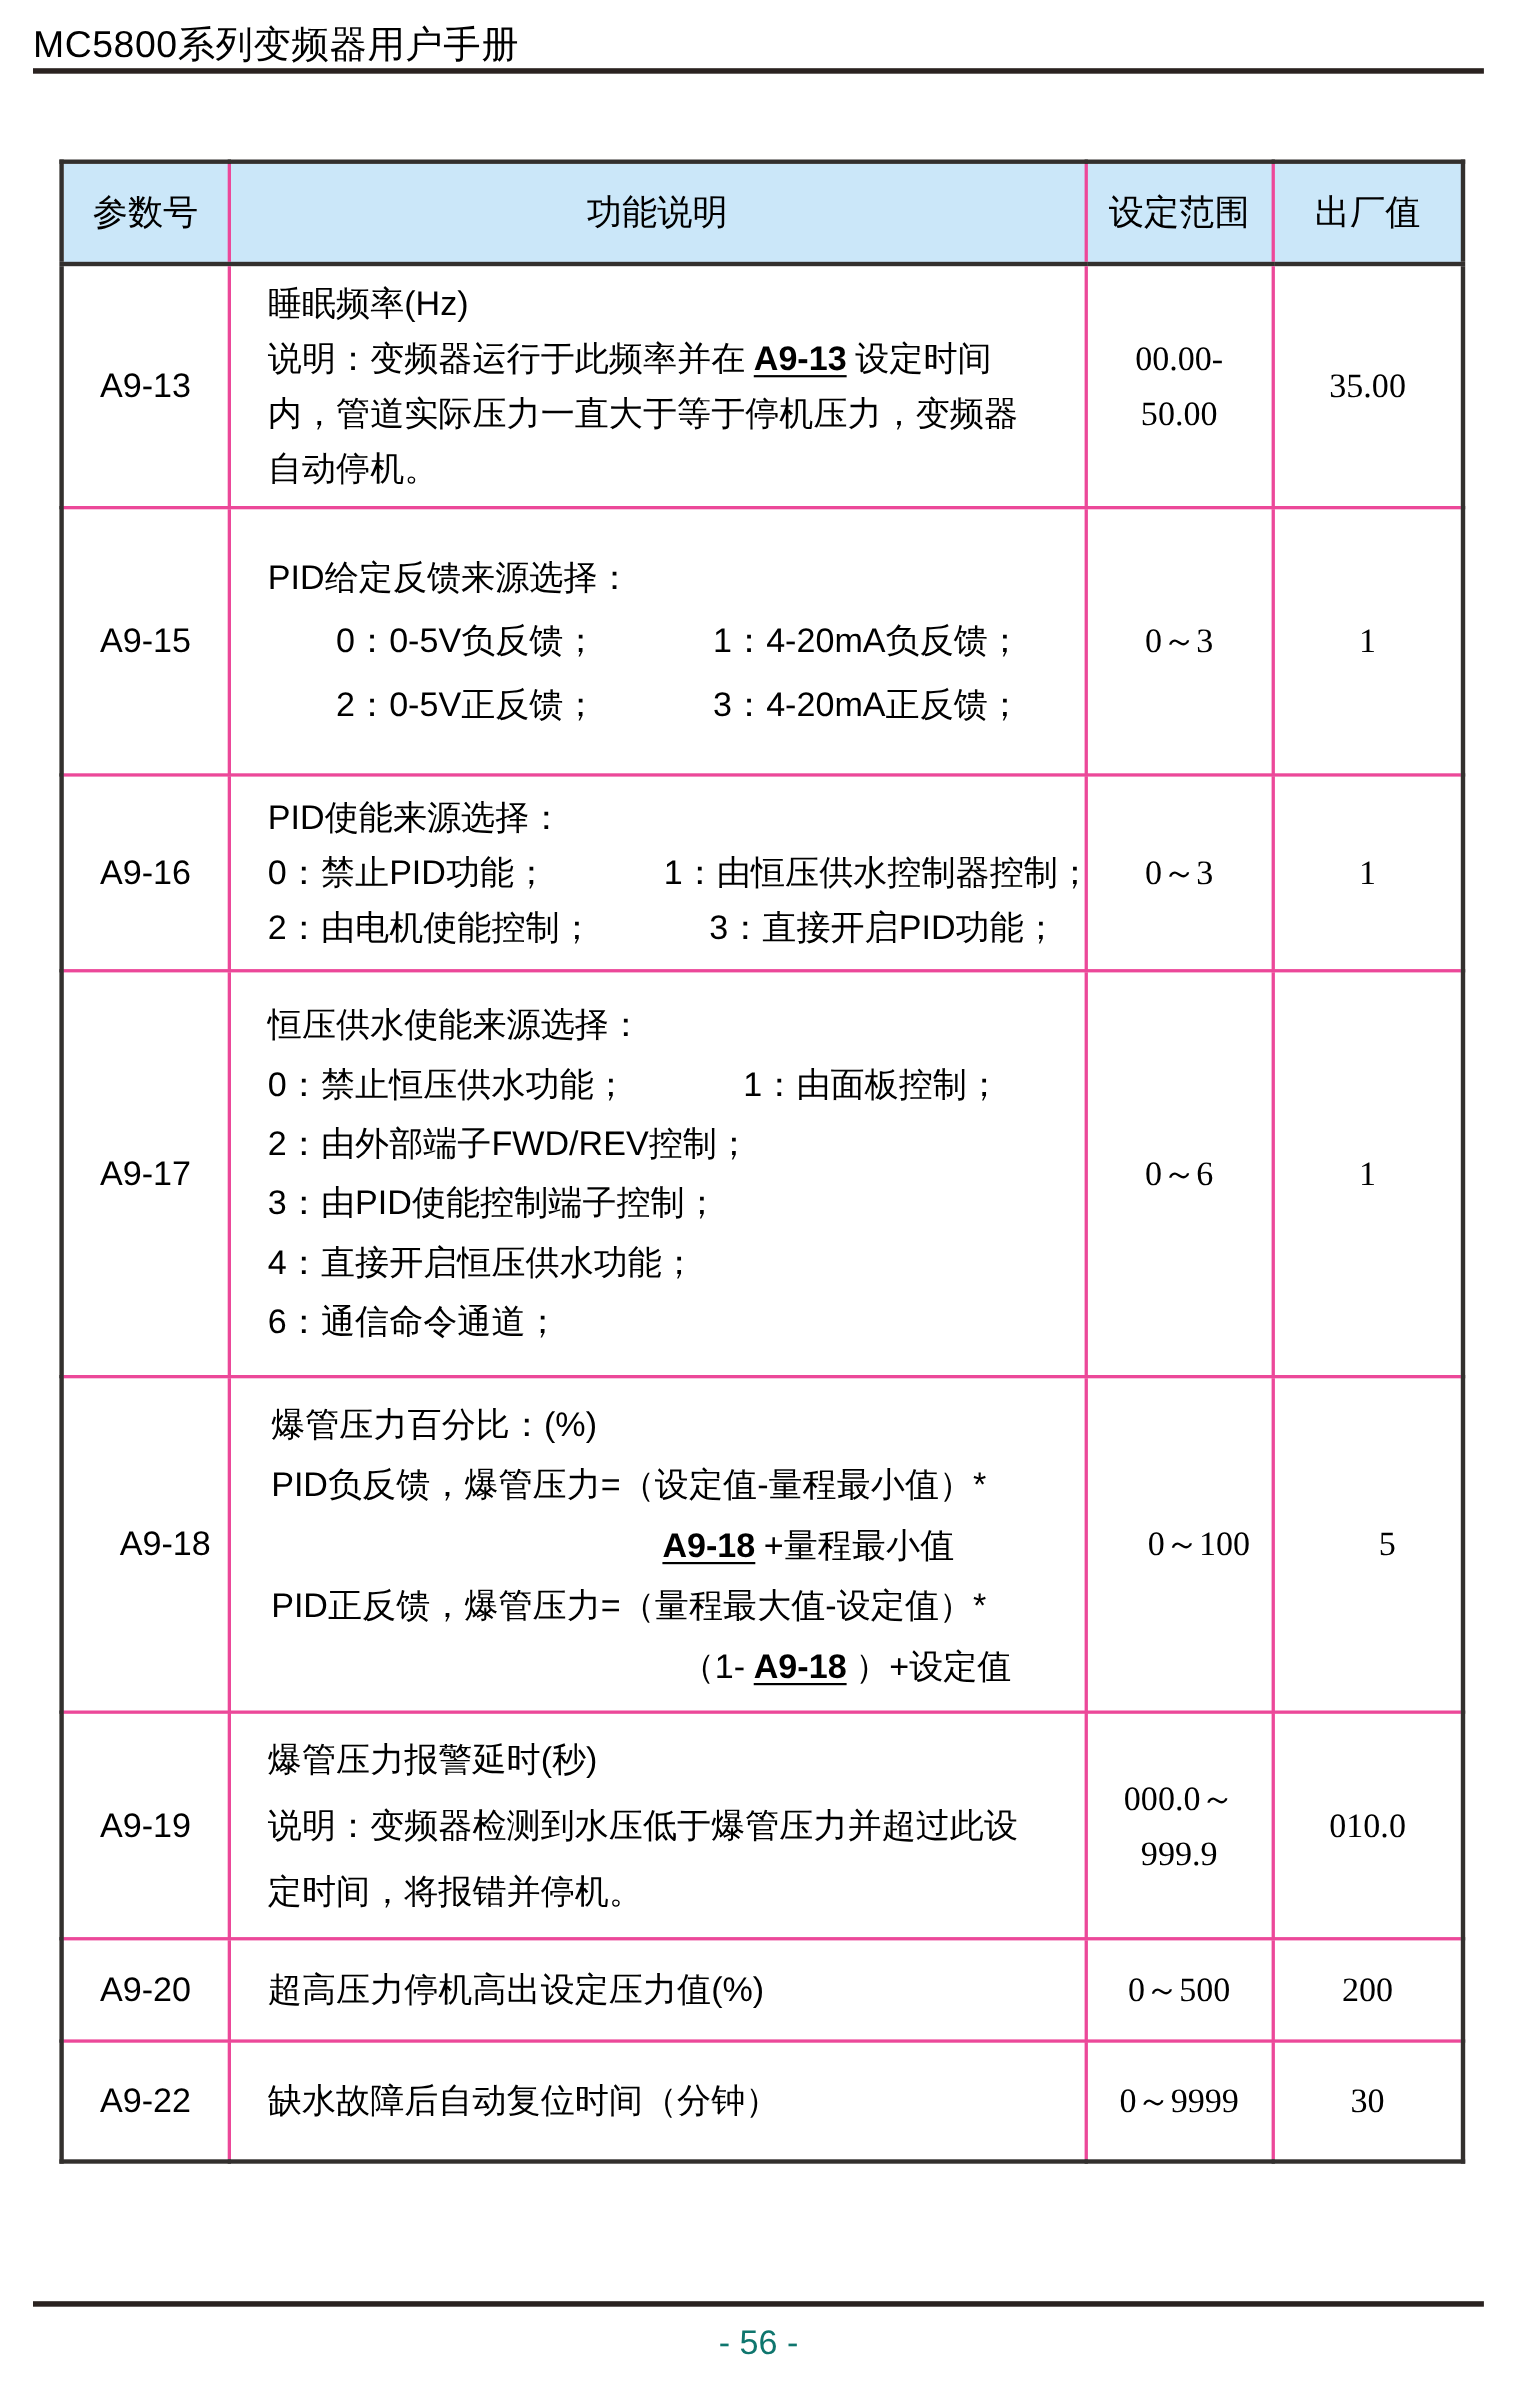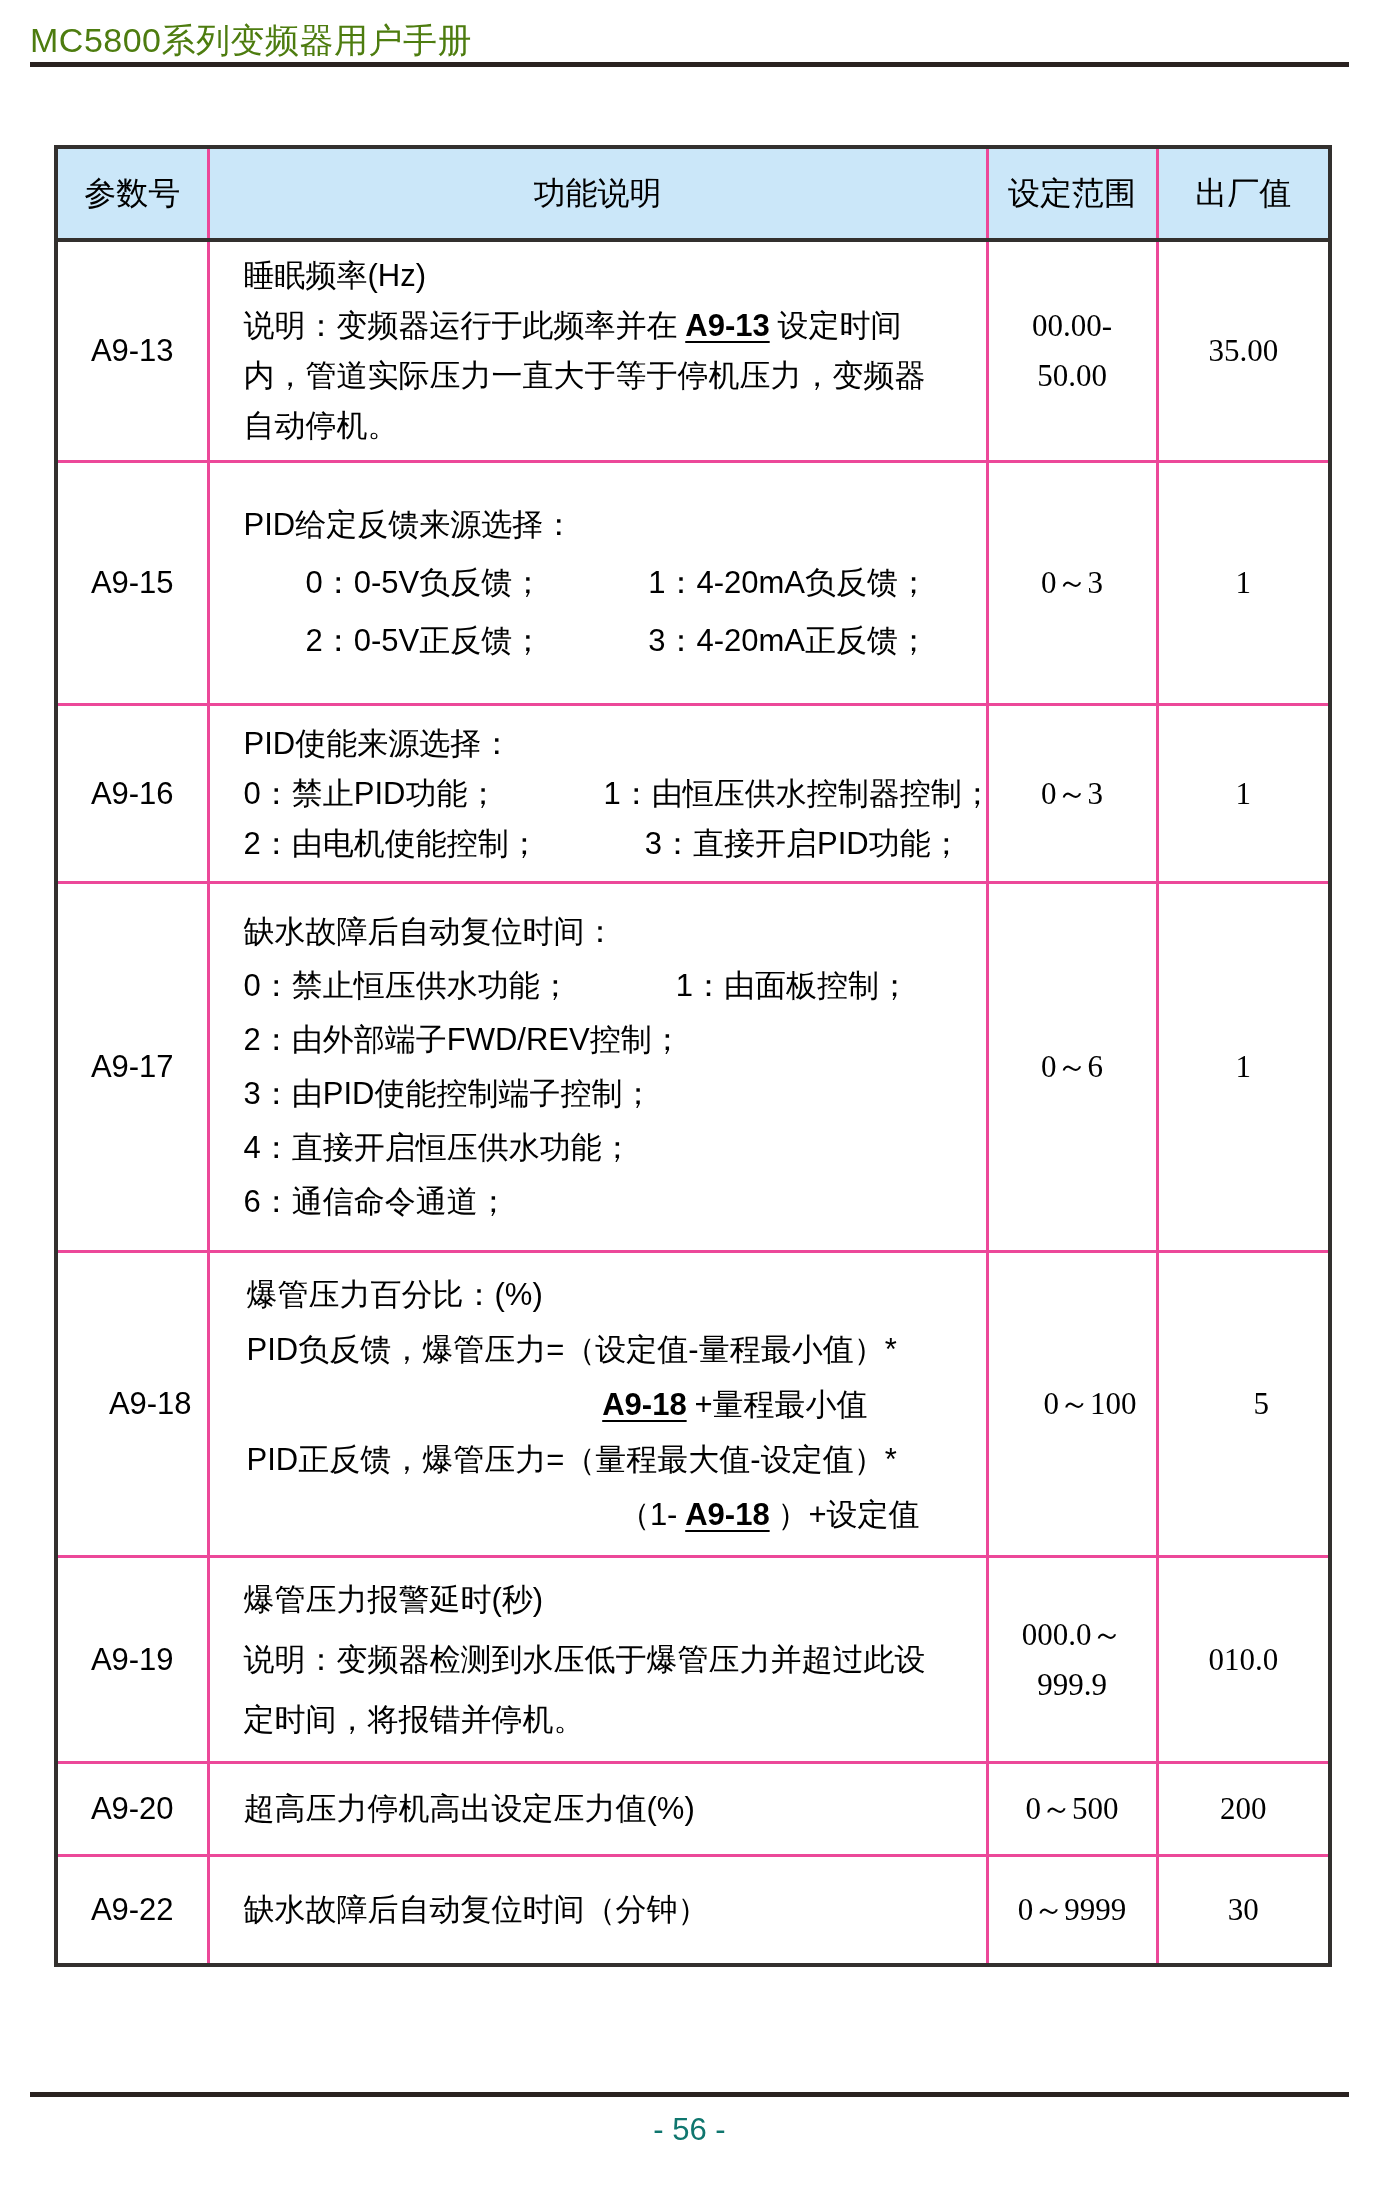--- a/index.html
+++ b/index.html
@@ -3,21 +3,21 @@
 <meta charset="utf-8">
 <style>
   html,body{margin:0;padding:0;}
   body{
     width:1379px;height:2185px;position:relative;background:#ffffff;
     font-family:"Liberation Serif", serif;color:#000;
   }
   .doc-header{
     position:absolute;left:30px;top:18px;
     font-family:"Liberation Sans", sans-serif;
-    font-size:34px;color:#4d7c0f;letter-spacing:0.5px;
+    font-size:34px;color:#000000;letter-spacing:0.5px;
   }
   .rule{position:absolute;left:30px;width:1319px;background:#2a2220;}
   .top-rule{top:62px;height:5px;}
   .bottom-rule{top:2092px;height:5px;}
   table.param-table{
     position:absolute;left:54px;top:145px;width:1274px;
     border-collapse:collapse;table-layout:fixed;
     border:4px solid #33302e;
   }
   .param-table th,.param-table td{
@@ -119,21 +119,21 @@
           <div class="ln ln-0"><span class="lat">PID</span>使能来源选择：</div>
           <div class="ln ln-1"><span class="lat">0</span>：禁止<span class="lat">PID</span>功能；<span class="gap"></span><span class="lat">1</span>：由恒压供水控制器控制；</div>
           <div class="ln ln-2"><span class="lat">2</span>：由电机使能控制；<span class="gap"></span><span class="lat">3</span>：直接开启<span class="lat">PID</span>功能；</div>
         </td>
         <td class="range">0～3</td>
         <td class="def">1</td>
       </tr>
       <tr class="row-A9-17">
         <td class="param">A9-17</td>
         <td class="desc">
-          <div class="ln ln-0">缺水故障后自动复位时间：</div>
+          <div class="ln ln-0">恒压供水使能来源选择：</div>
           <div class="ln ln-1"><span class="lat">0</span>：禁止恒压供水功能；<span class="gap"></span><span class="lat">1</span>：由面板控制；</div>
           <div class="ln ln-2"><span class="lat">2</span>：由外部端子<span class="lat">FWD/REV</span>控制；</div>
           <div class="ln ln-3"><span class="lat">3</span>：由<span class="lat">PID</span>使能控制端子控制；</div>
           <div class="ln ln-4"><span class="lat">4</span>：直接开启恒压供水功能；</div>
           <div class="ln ln-5"><span class="lat">6</span>：通信命令通道；</div>
         </td>
         <td class="range">0～6</td>
         <td class="def">1</td>
       </tr>
       <tr class="row-A9-18">

